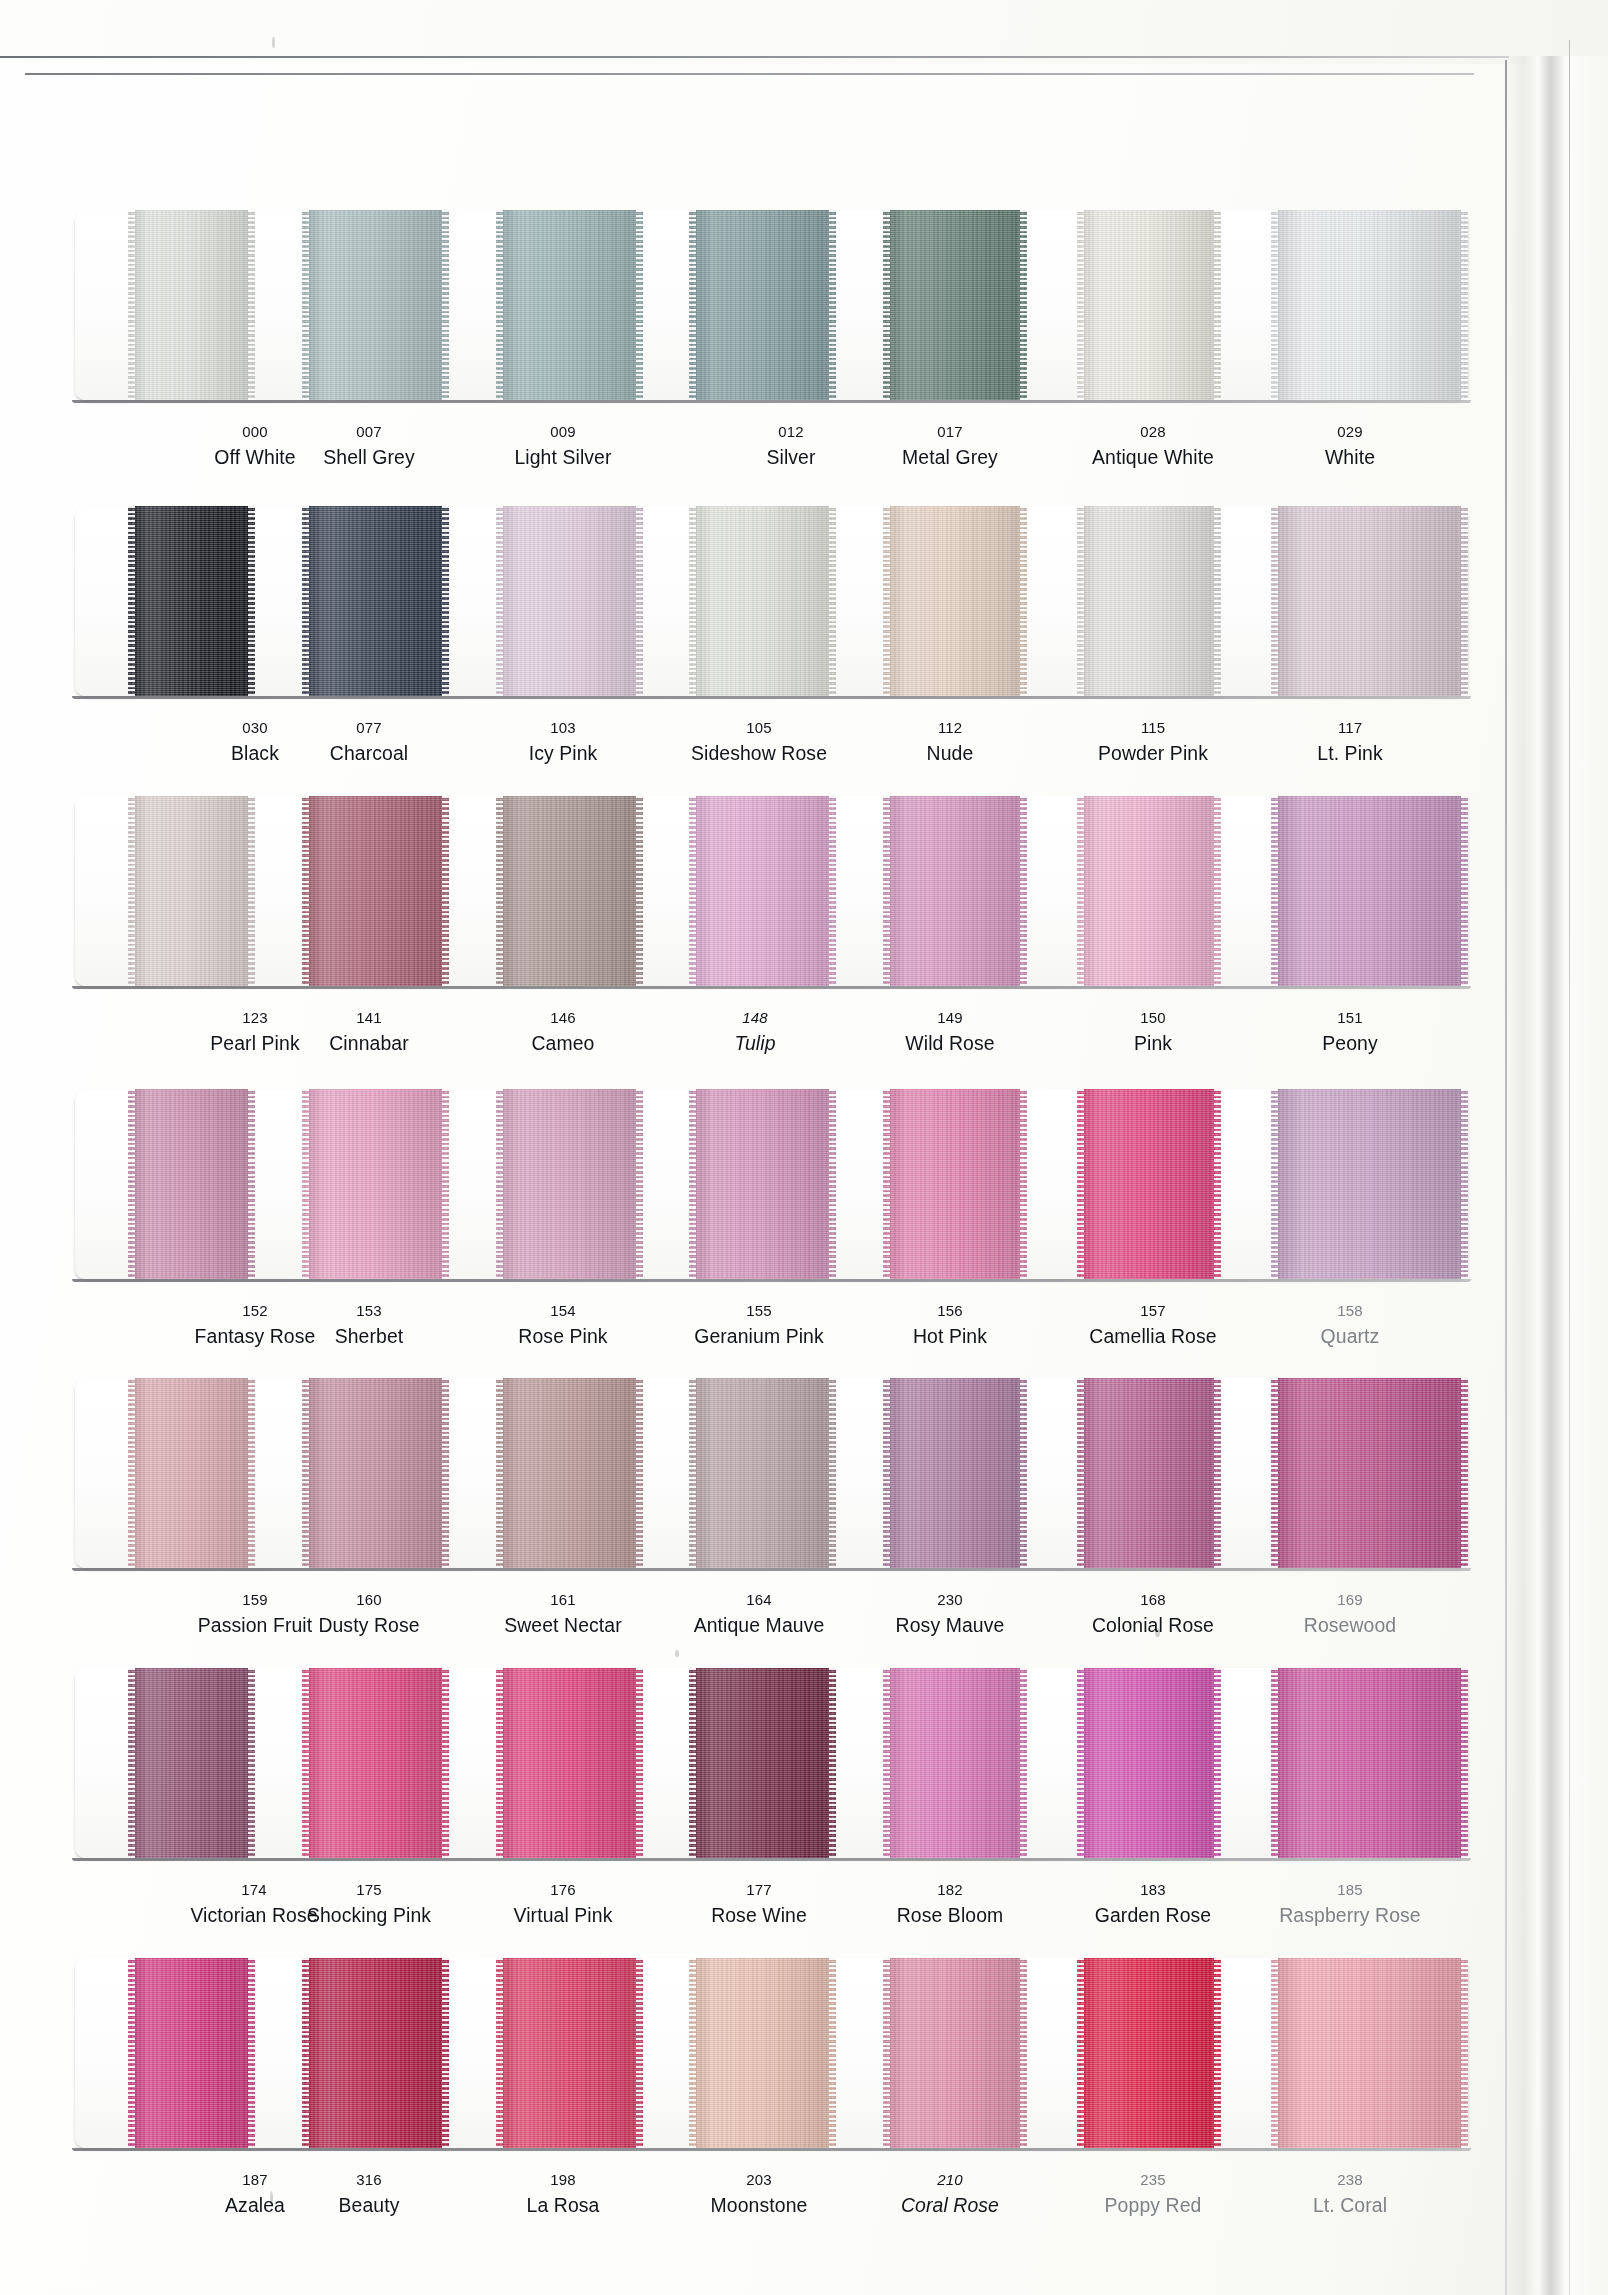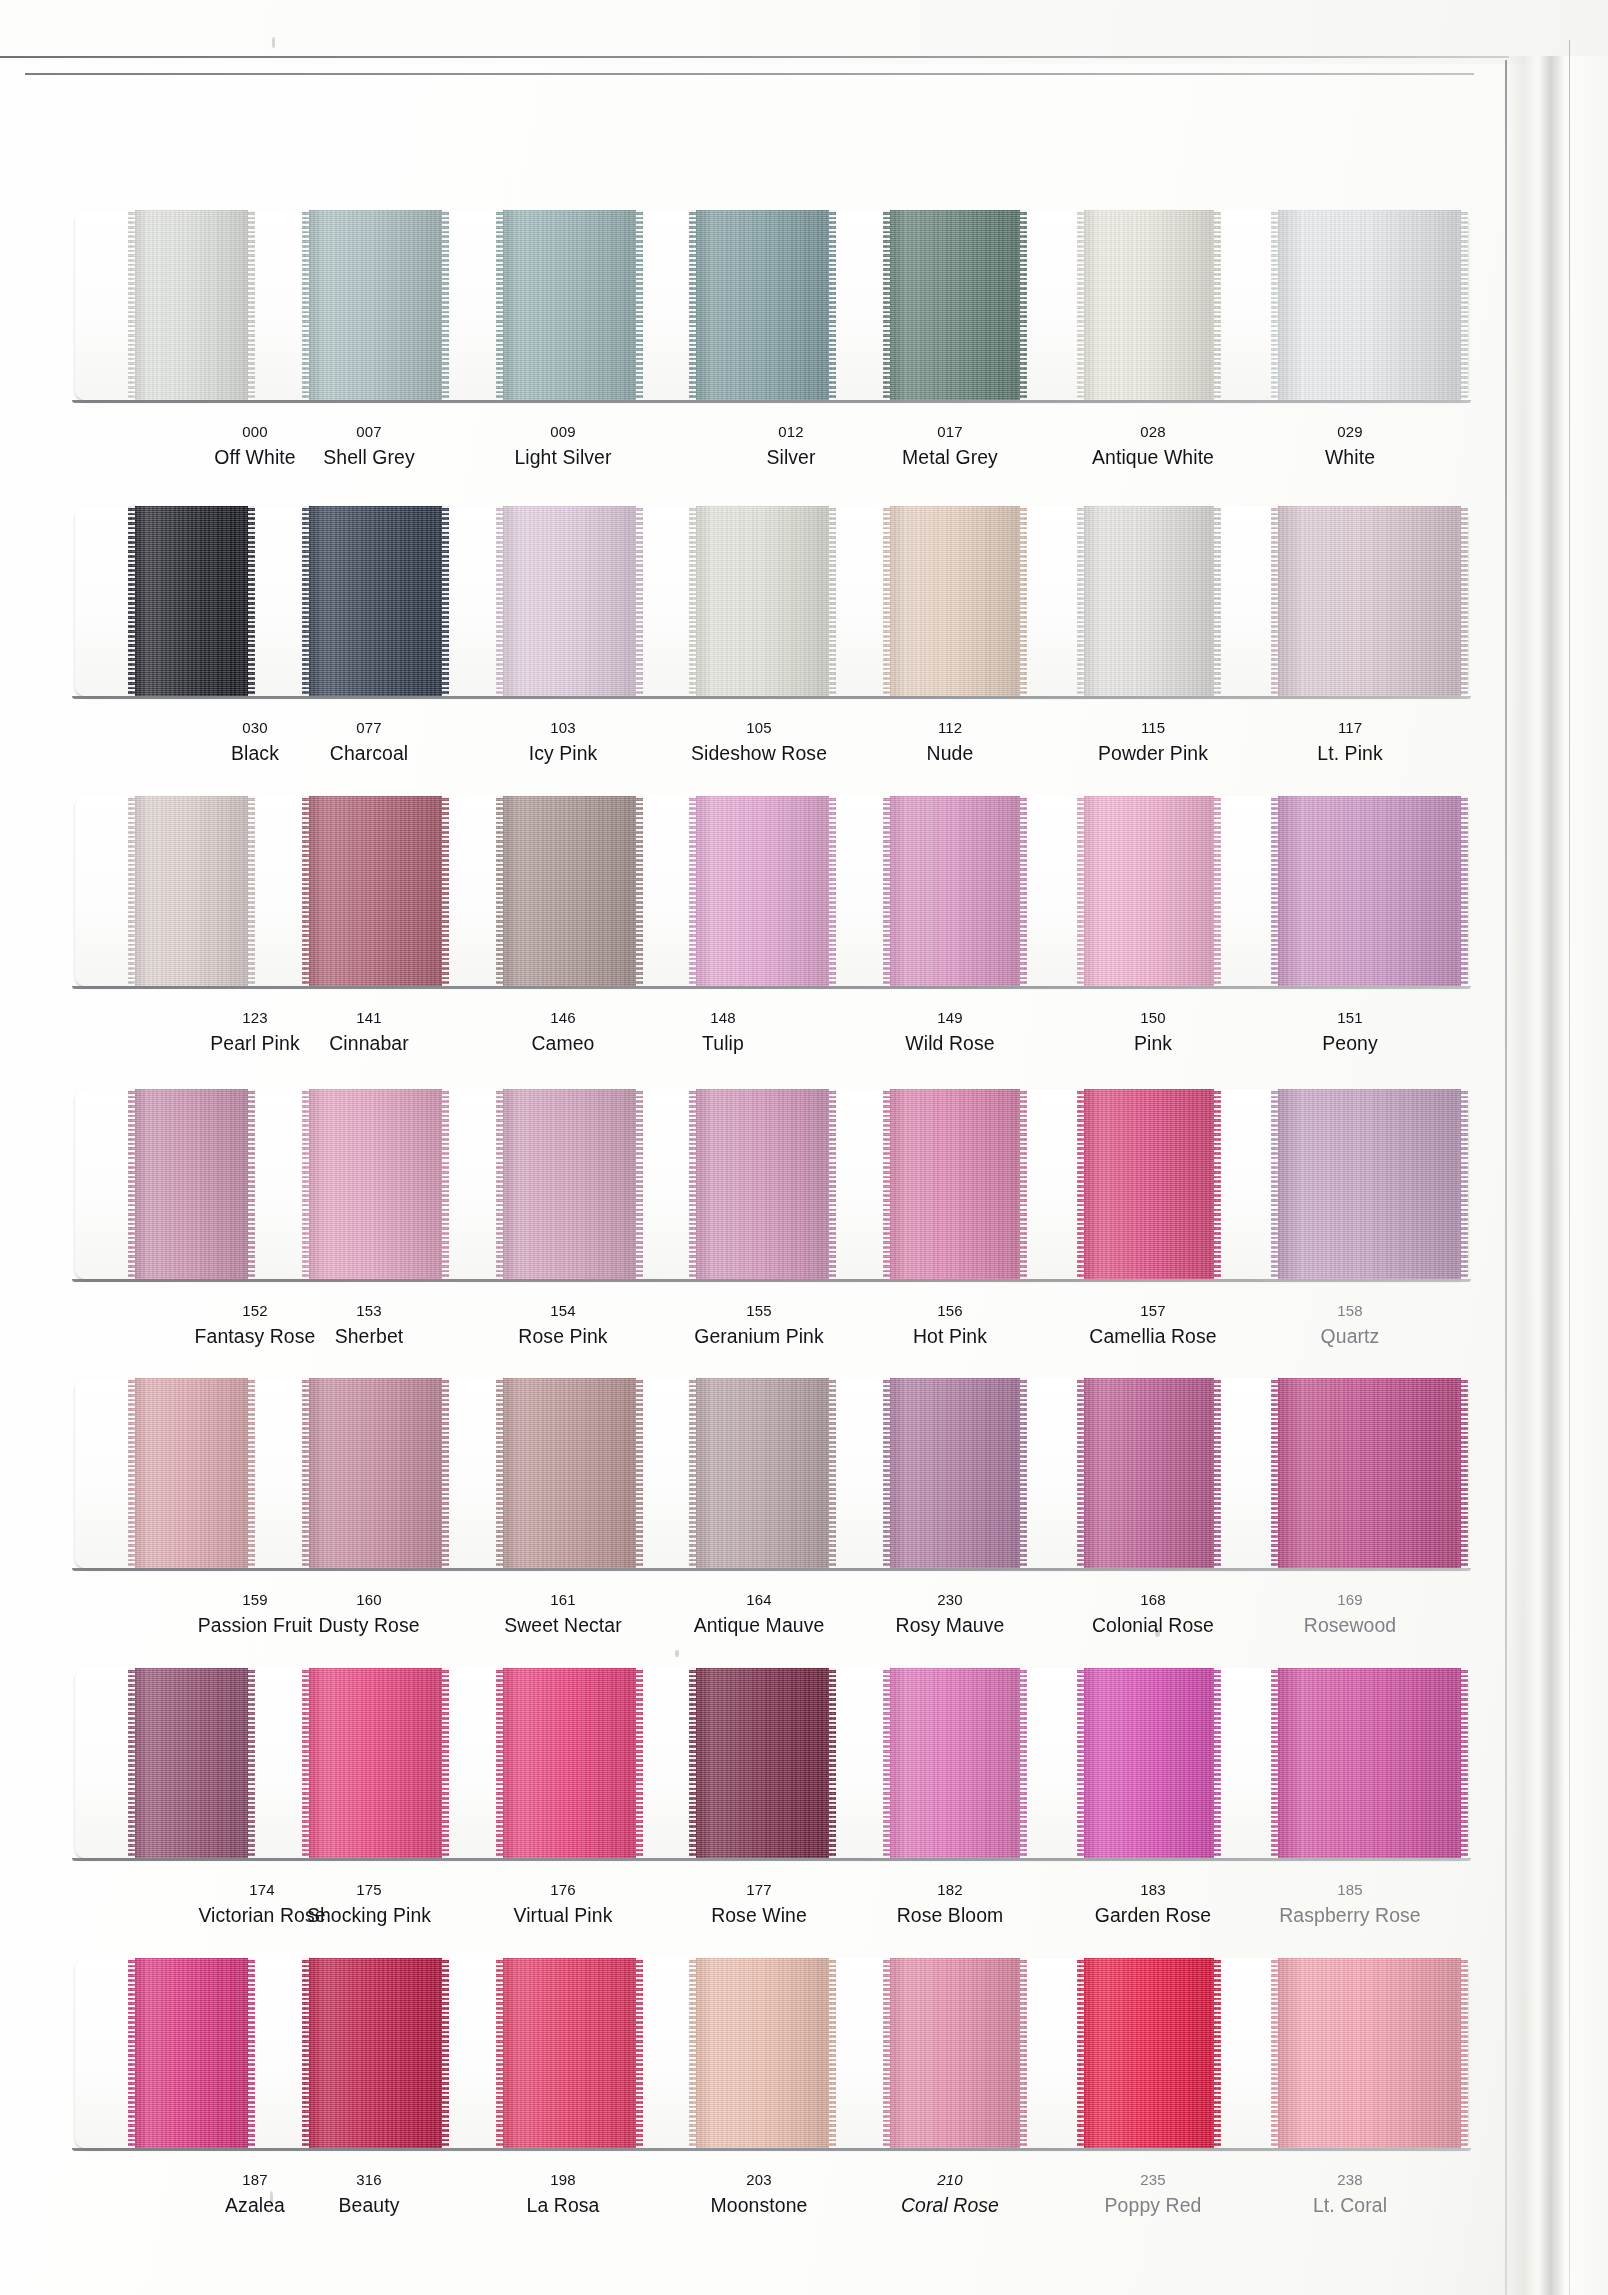--- a/index.html
+++ b/index.html
@@ -386,21 +386,21 @@
           <span class="name">Pearl Pink</span>
         </div>
         <div class="lbl" style="left: 197px; width: 194px; top: 212px;">
           <span class="code">141</span>
           <span class="name">Cinnabar</span>
         </div>
         <div class="lbl" style="left: 391px; width: 194px; top: 212px;">
           <span class="code">146</span>
           <span class="name">Cameo</span>
         </div>
-        <div class="lbl" style="left: 548px; width: 200px; top: 212px;">
+        <div class="lbl" style="left: 580px; width: 200px; top: 212px; font-style: italic;">
           <span class="code">148</span>
           <span class="name">Tulip</span>
         </div>
         <div class="lbl" style="left: 778px; width: 194px; top: 212px;">
           <span class="code">149</span>
           <span class="name">Wild Rose</span>
         </div>
         <div class="lbl" style="left: 968px; width: 220px; top: 212px;">
           <span class="code">150</span>
           <span class="name">Pink</span>
@@ -638,21 +638,21 @@
           </div>
           <div class="sw" title="185 Raspberry Rose" style="left: 1196px; width: 197px;">
             <div class="ribbon" style="background: rgb(204, 79, 158);">
               <div class="weave"></div>
               <div class="sheen"></div>
               <div class="picot l"></div>
               <div class="picot r"></div>
             </div>
           </div>
         </div>
-        <div class="lbl" style="left: 90px; width: 194px; top: 212px;">
+        <div class="lbl" style="left: 82px; width: 194px; top: 212px;">
           <span class="code">174</span>
           <span class="name">Victorian Rose</span>
         </div>
         <div class="lbl" style="left: 197px; width: 194px; top: 212px;">
           <span class="code">175</span>
           <span class="name">Shocking Pink</span>
         </div>
         <div class="lbl" style="left: 391px; width: 194px; top: 212px;">
           <span class="code">176</span>
           <span class="name">Virtual Pink</span>

